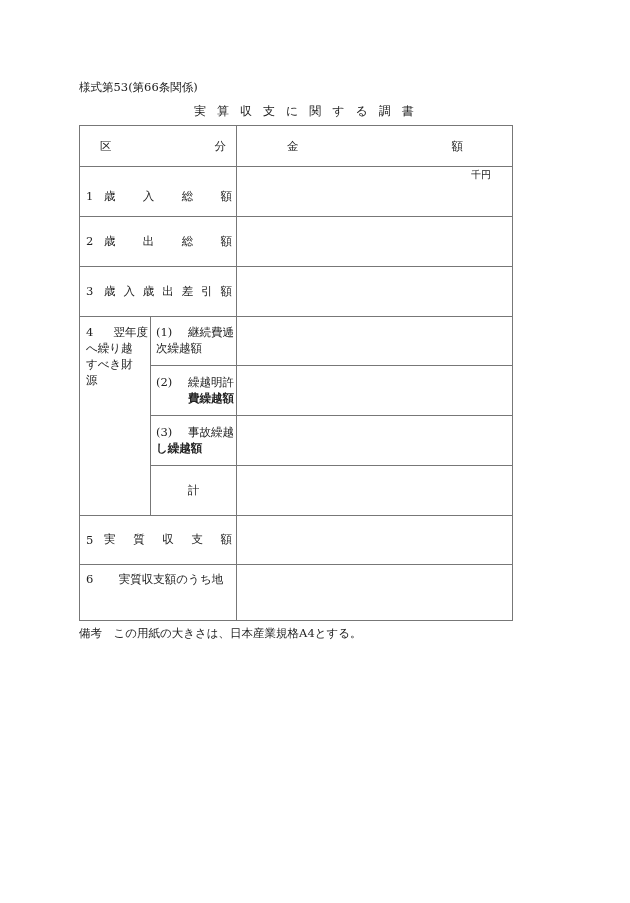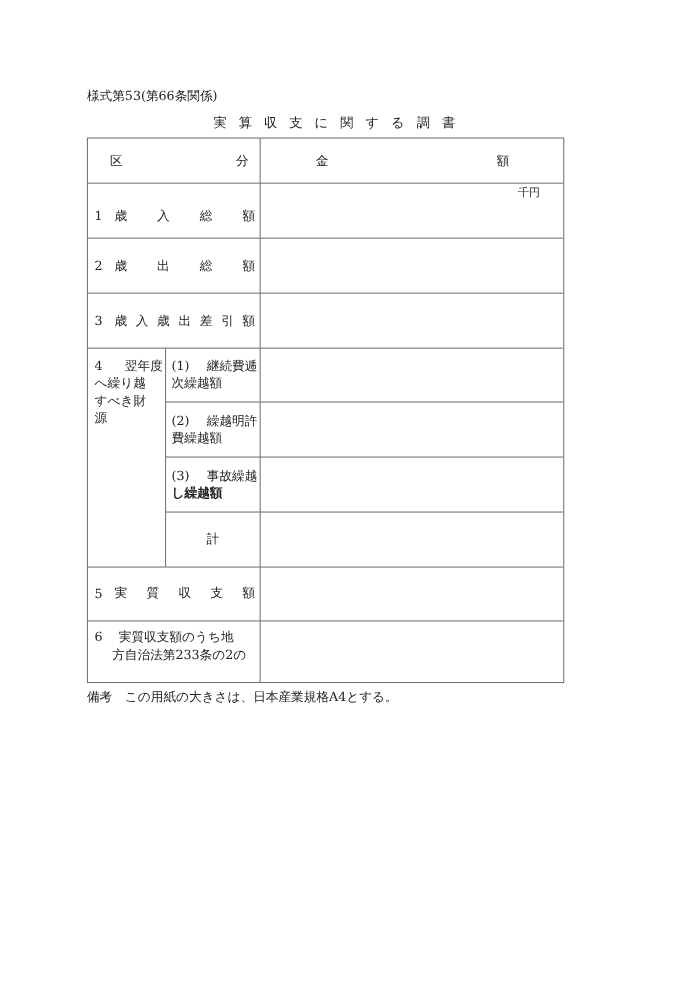--- a/index.html
+++ b/index.html
@@ -96,21 +96,21 @@
         <span>(1)</span>
         <span>継続費逓</span>
       </div>
     <div style="">次繰越額</div>
   </div>
   <div style="position:absolute;left:76px;top:239px;width:78px;height:50px;font-size:11.5px;line-height:16px;padding-top:9px;box-sizing:border-box;">
     <div style="display:flex;justify-content:space-between;">
         <span>(2)</span>
         <span>繰越明許</span>
       </div>
-    <div style="text-align:left;">費繰越額</div>
+    <div style="text-align:right;font-weight:bold;">費繰越額</div>
   </div>
   <div style="position:absolute;left:76px;top:289px;width:78px;height:50px;font-size:11.5px;line-height:16px;padding-top:9px;box-sizing:border-box;">
     <div style="display:flex;justify-content:space-between;">
         <span>(3)</span>
         <span>事故繰越</span>
       </div>
     <div style="text-align:left;font-weight:bold;">し繰越額</div>
   </div>
   <div class="cell" style="left:71px;top:339px;width:85px;height:50px;justify-content:center;">
     <span>計</span>
@@ -123,23 +123,22 @@
         <span>質</span>
         <span>収</span>
         <span>支</span>
         <span>額</span>
     </span>
   </div>
 
   <div style="position:absolute;left:6px;top:445px;width:148px;font-size:11.5px;line-height:16px;">
     <div style="display:flex;">
         <span style="width:22px;">6</span>
-        <span style="flex:1;text-align:left;">実質収支額のうち地</span>
+        <span style="flex:1;text-align:center;">実質収支額のうち地</span>
       </div>
-    <div style="padding-left:16px;">方自治法第233条の2の</div>
   </div>
 
   <div style="position:absolute;left:157px;top:41px;width:275px;height:49px;"></div>
   <div style="position:absolute;left:157px;top:91px;width:275px;height:49px;"></div>
   <div style="position:absolute;left:157px;top:141px;width:275px;height:49px;"></div>
   <div style="position:absolute;left:157px;top:191px;width:275px;height:48px;"></div>
   <div style="position:absolute;left:157px;top:240px;width:275px;height:49px;"></div>
   <div style="position:absolute;left:157px;top:290px;width:275px;height:49px;"></div>
   <div style="position:absolute;left:157px;top:340px;width:275px;height:49px;"></div>
   <div style="position:absolute;left:157px;top:390px;width:275px;height:48px;"></div>

